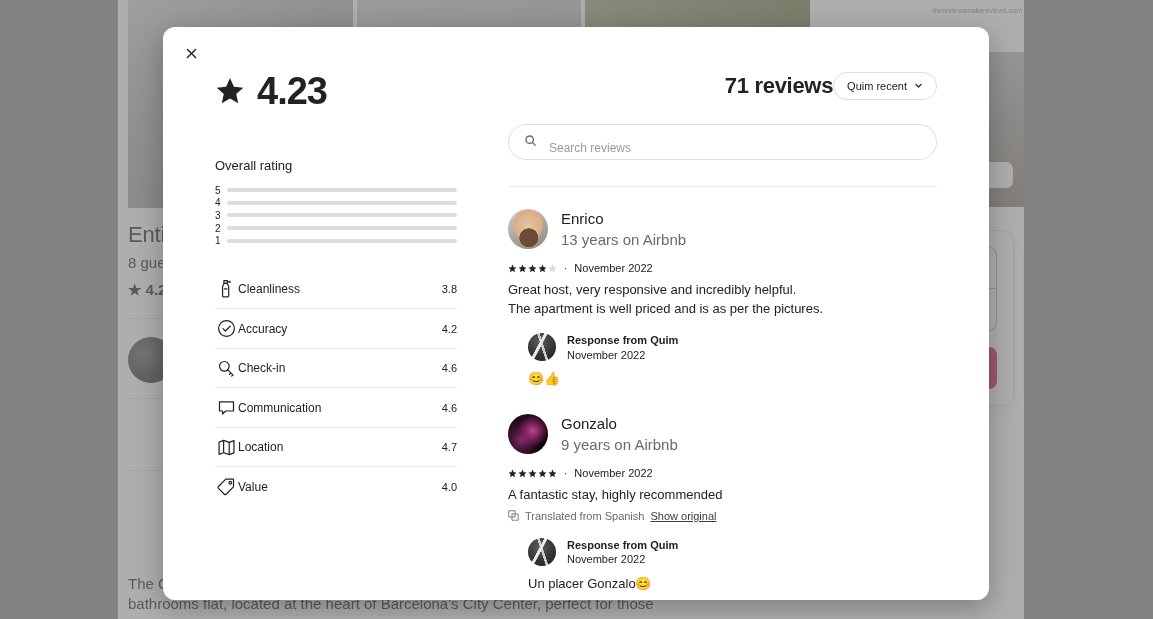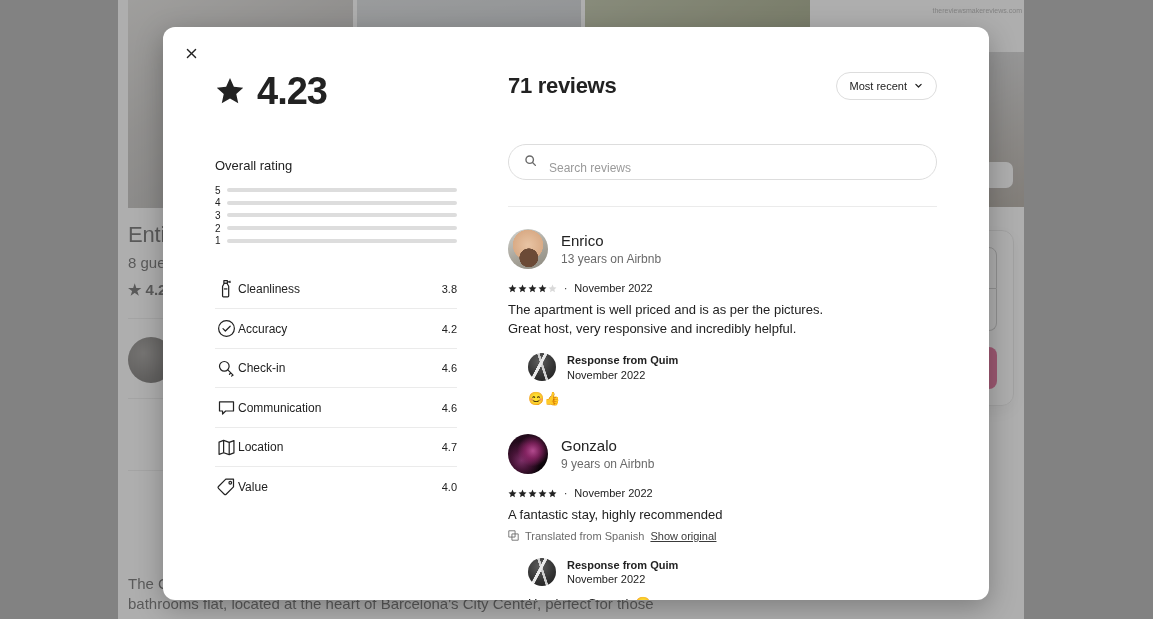--- a/index.html
+++ b/index.html
@@ -276,22 +276,22 @@
   .right-col {
     flex: 1;
     padding: 45px 52px 0 15px;
     overflow: hidden;
     position: relative;
   }
 
   .rev-head {
     display: flex;
     align-items: center;
-    justify-content: space-between;
-    margin-bottom: 44px;
+    justify-content: flex-end;
+    margin-bottom: 24px;
   }
   .rev-count {
     font-size: 22px;
     font-weight: bold;
     color: #222222;
     letter-spacing: -0.3px;
   }
   .sort-btn {
     display: flex;
     align-items: center;
@@ -366,21 +366,21 @@
       linear-gradient(118deg, transparent 38%, #e9e9e9 39%, #e9e9e9 46%, transparent 47%),
       linear-gradient(72deg, transparent 48%, #cfcfcf 49%, #cfcfcf 55%, transparent 56%),
       radial-gradient(circle at 42% 30%, #5d5d5d 0%, #343434 55%, #1b1b1b 100%);
   }
   .rev-name {
     font-size: 15px;
     color: #222222;
     line-height: 1.25;
   }
   .rev-tenure {
-    font-size: 12px;
+    font-size: 15px;
     color: #6a6a6a;
     margin-top: 2px;
   }
 
   .rev-meta {
     display: flex;
     align-items: center;
     gap: 7px;
     margin-bottom: 7px;
   }
@@ -623,21 +623,21 @@
         </div>
 
       </div>
     </div>
 
     <div class="right-col">
 
       <div class="rev-head">
         <div class="rev-count">71 reviews</div>
         <button class="sort-btn">
-          <span>Most recent</span>
+          <span>Quim recent</span>
           <span>
             <svg viewBox="0 0 12 12" width="9" height="9" fill="none" stroke="#222" stroke-width="1.7" stroke-linecap="round" stroke-linejoin="round">
               <path d="M2.5 4.5L6 8l3.5-3.5"></path>
             </svg>
           </span>
         </button>
       </div>
 
       <div class="search-wrap">
         <span class="search-icon-pos">
@@ -674,22 +674,22 @@
                 <path d="M12 1.6l3.1 6.9 7.5.8-5.6 5.1 1.6 7.4-6.6-3.8-6.6 3.8 1.6-7.4L1.4 9.3l7.5-.8z"></path>
               </svg>
               <svg viewBox="0 0 24 24" width="9" height="9" fill="#d9d9d9">
                 <path d="M12 1.6l3.1 6.9 7.5.8-5.6 5.1 1.6 7.4-6.6-3.8-6.6 3.8 1.6-7.4L1.4 9.3l7.5-.8z"></path>
               </svg>
             </span>
           <span class="dot-sep">·</span>
           <span class="rev-date">November 2022</span>
         </div>
         <div class="rev-text">
+          <div>Great host, very responsive and incredibly helpful.</div>
           <div>The apartment is well priced and is as per the pictures.</div>
-          <div>Great host, very responsive and incredibly helpful.</div>
         </div>
         <div class="response">
           <div class="resp-head">
             <div class="resp-avatar av-quim"></div>
             <div>
               <div class="resp-name">Response from Quim</div>
               <div class="resp-date">November 2022</div>
             </div>
           </div>
           <div class="resp-text emoji">😊👍</div>

